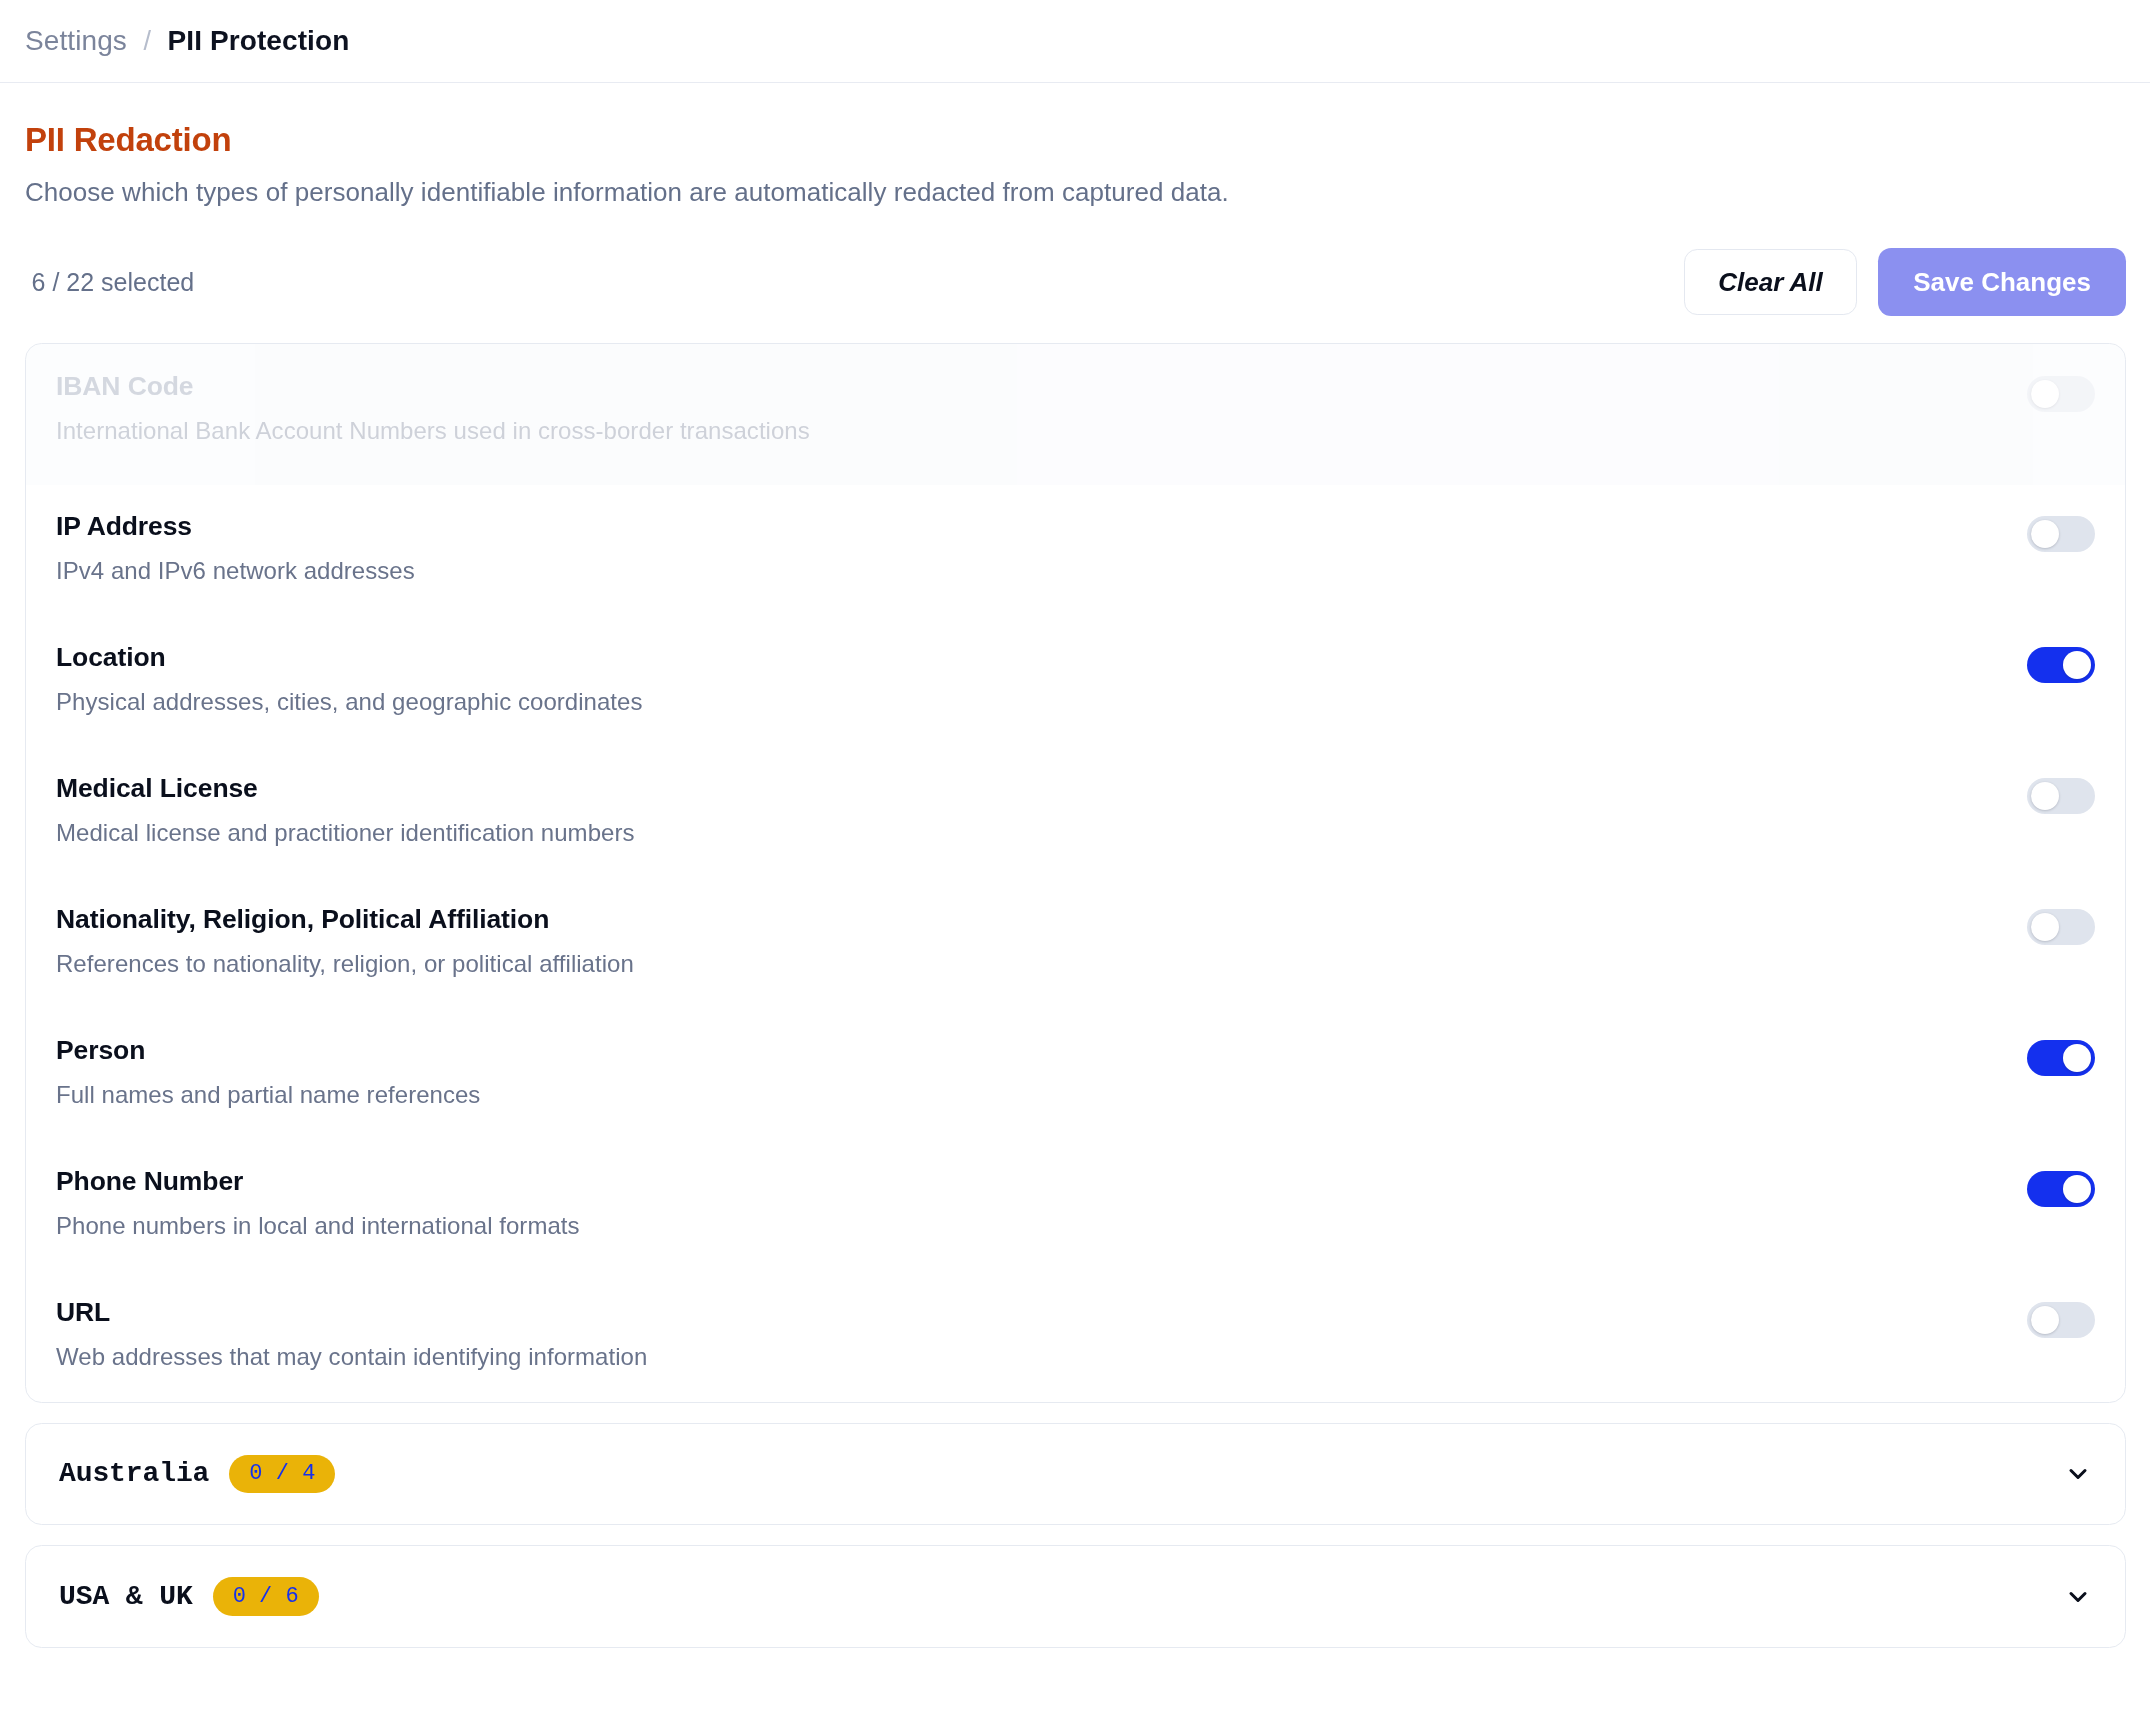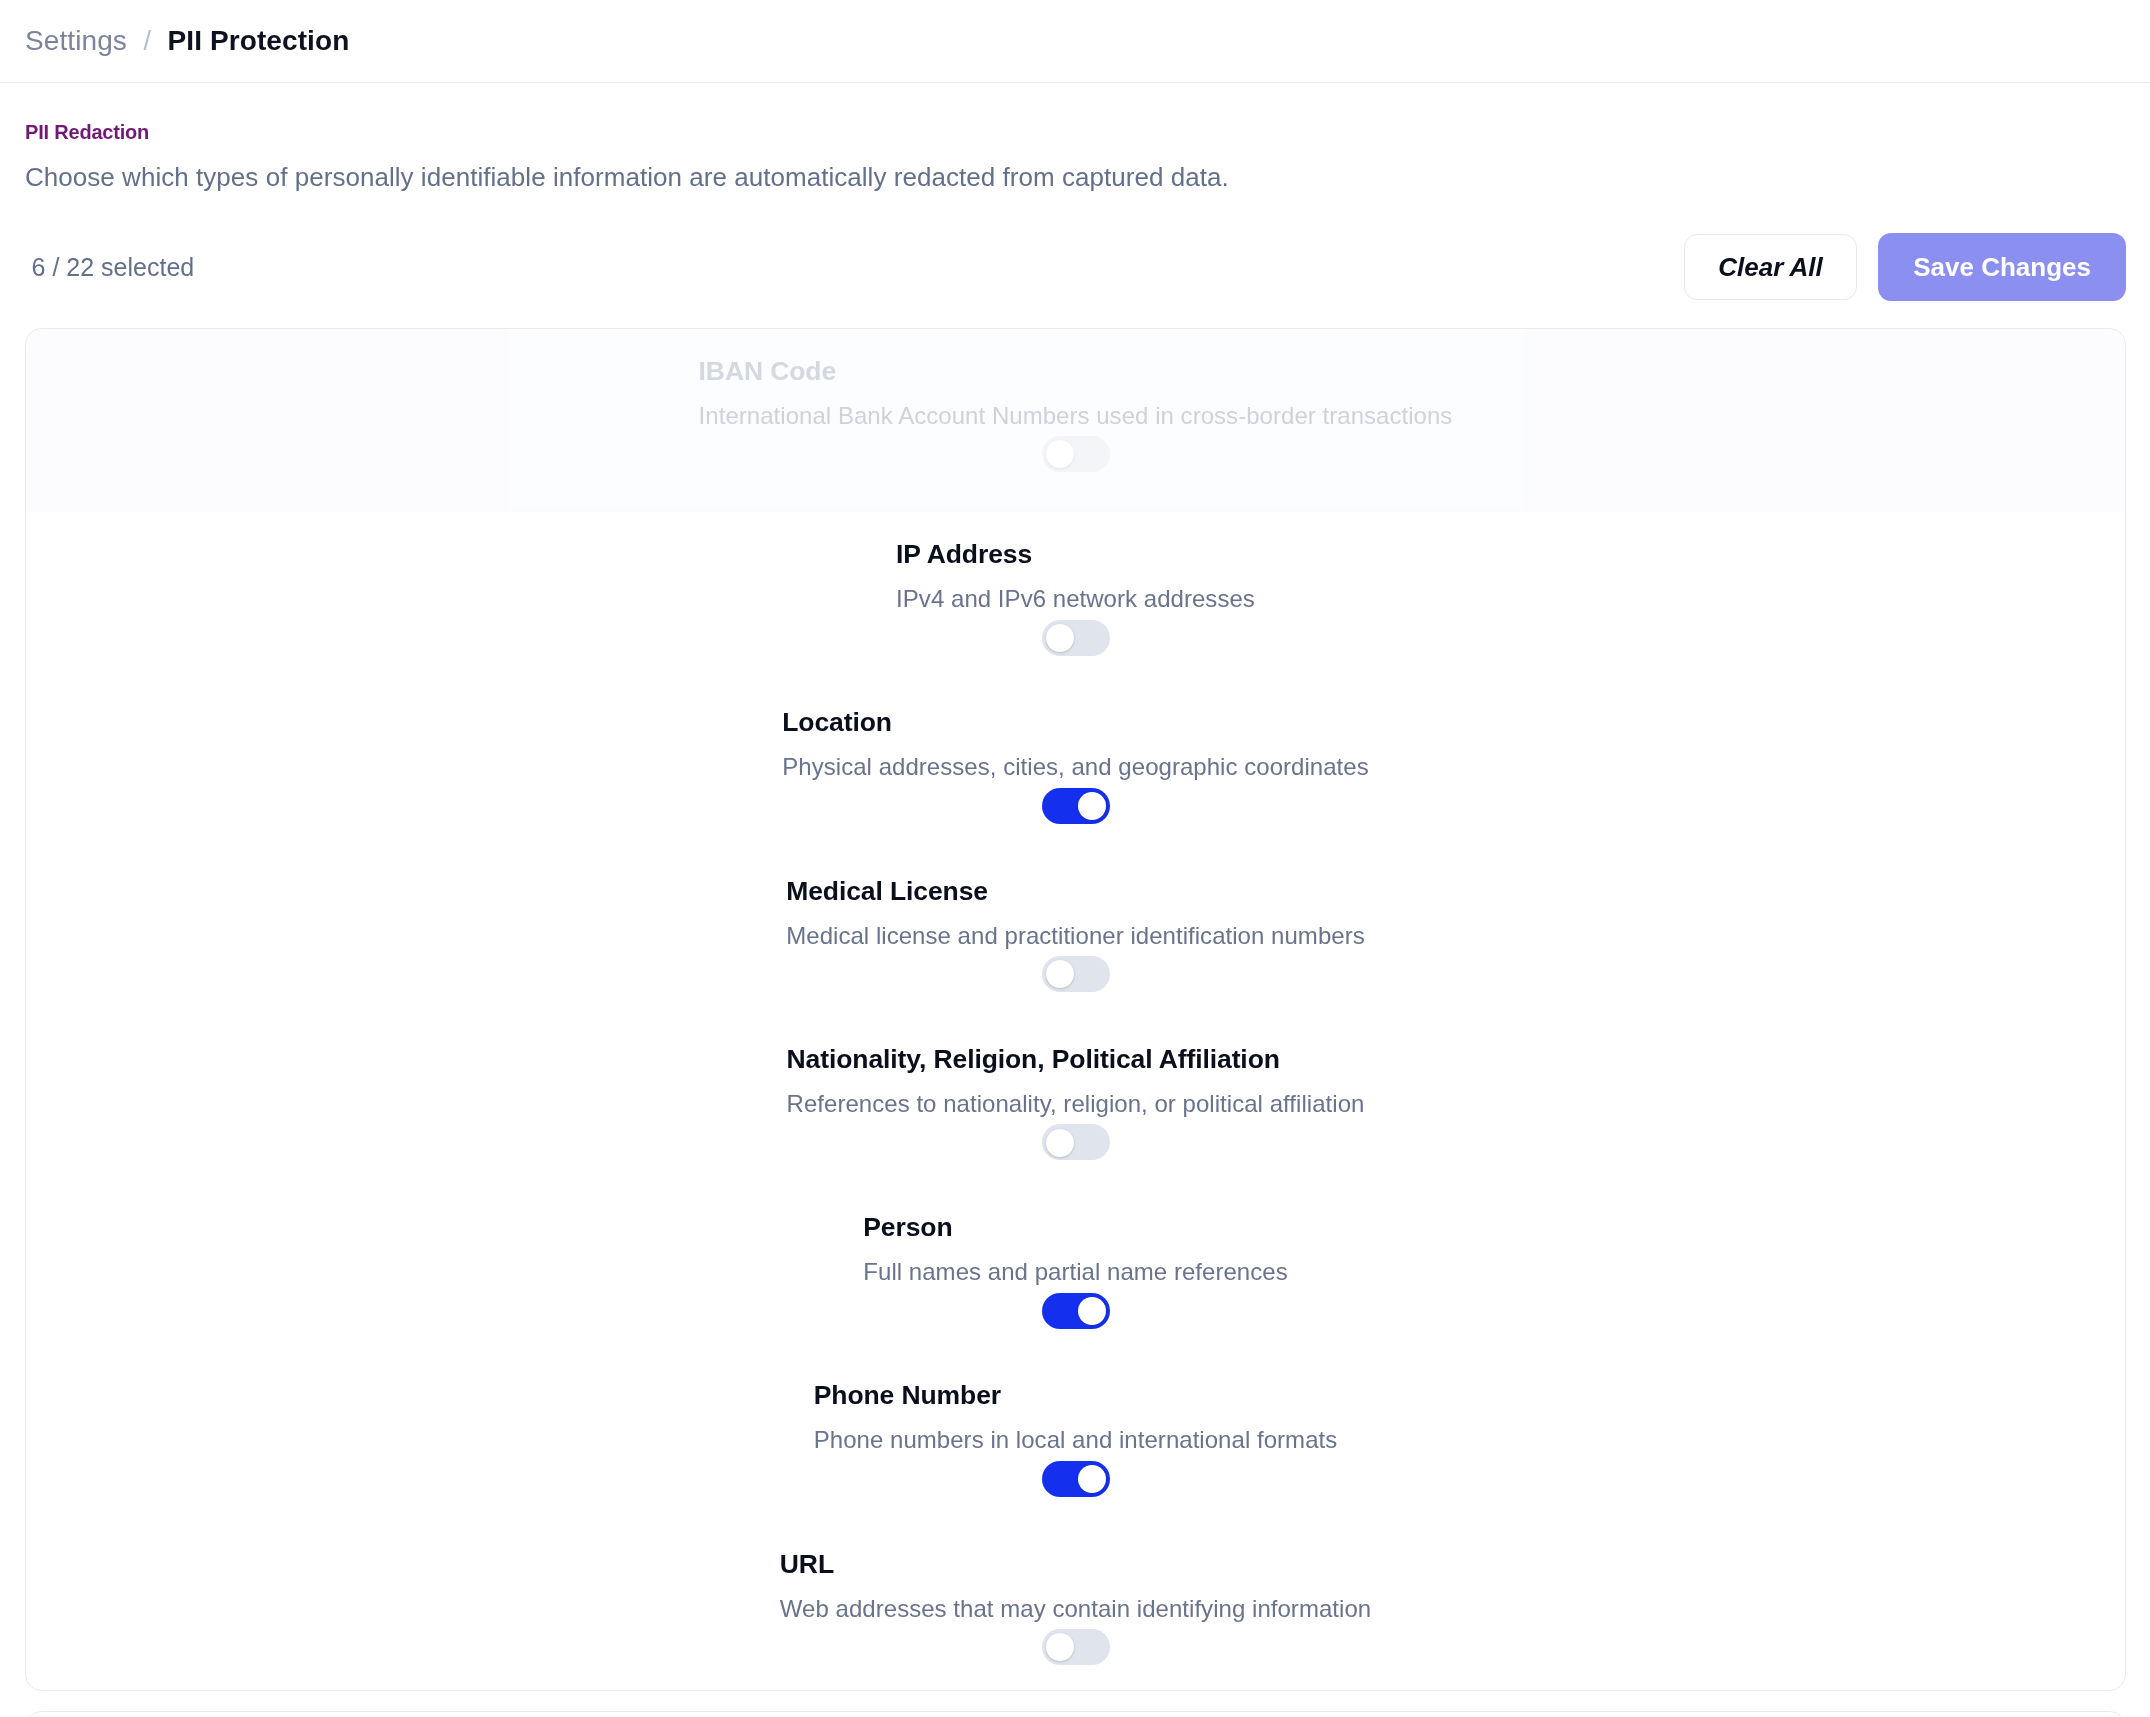--- a/index.html
+++ b/index.html
@@ -42,23 +42,23 @@
   .crumb-current {
     font-size: 28px;
     color: #0d1220;
     font-weight: 600;
     letter-spacing: 0.1px;
   }
 
   
   .head-block { padding: 38px 25px 0 25px; }
   .page-title {
-    font-size: 20px;
+    font-size: 33px;
     font-weight: 700;
-    color: #701a75;
+    color: #c2410c;
     letter-spacing: -0.2px;
   }
   .page-subtitle {
     margin-top: 18px;
     font-size: 26px;
     color: #64708a;
     letter-spacing: 0.04px;
   }
 
   
@@ -105,25 +105,24 @@
     border: 1.7px solid #e6eaf1;
     border-radius: 16.5px;
     background: #ffffff;
     overflow: hidden;
   }
   .card-main { margin-top: 28px; }
 
   
   .pii-row {
     display: flex;
-    align-items: center;
+    align-items: flex-start;
     justify-content: space-between;
     padding: 25px 30px 25px 30px;
     min-height: 131px;
-    flex-direction: column;
   }
   .pii-row.fading {
     background: #f7f9fc;
     opacity: .42;
     padding-bottom: 40px;
     min-height: 108px;
   }
   .pii-text { padding-top: 1.7px; }
   .pii-name {
     font-size: 26.5px;

